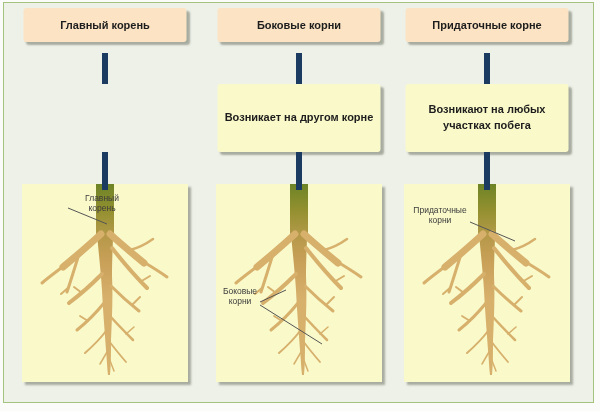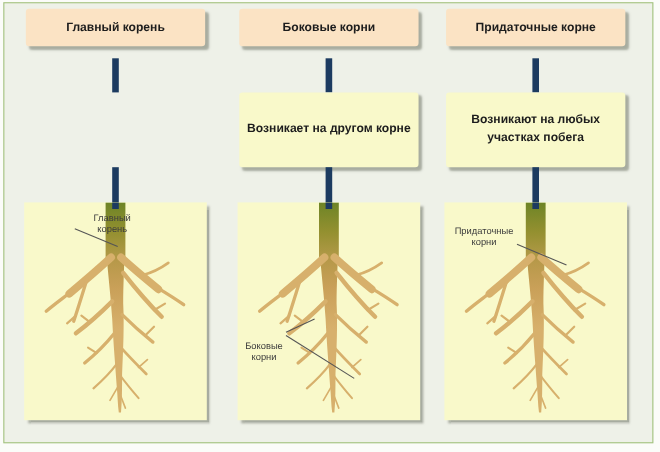--- a/index.html
+++ b/index.html
@@ -50,21 +50,21 @@
   }
   .root-svg,.pointer-svg{position:absolute;left:0;top:0;width:166px;height:198px;display:block;}
   .pointer-svg{pointer-events:none;}
   .panel-label{
     position:absolute;z-index:3;
     font-size:8.5px;line-height:1.2;color:var(--label-text,#3c3c3c);
     text-align:center;
   }
   .panel-label span{display:block;}
   .col1 .panel-label{left:8px;top:9px;width:48px;margin-left:48px;}
-  .col2 .panel-label{left:2px;top:125px;width:44px;}
+  .col2 .panel-label{left:2px;top:102px;width:44px;}
   .col3 .panel-label{left:4px;top:21px;width:64px;}
   .defs-holder{position:absolute;width:0;height:0;overflow:hidden;}
 </style>
 </head>
 <body>
 
 <div class="stage">
   <div class="frame"></div>
 
   <svg class="defs-holder" aria-hidden="true">

